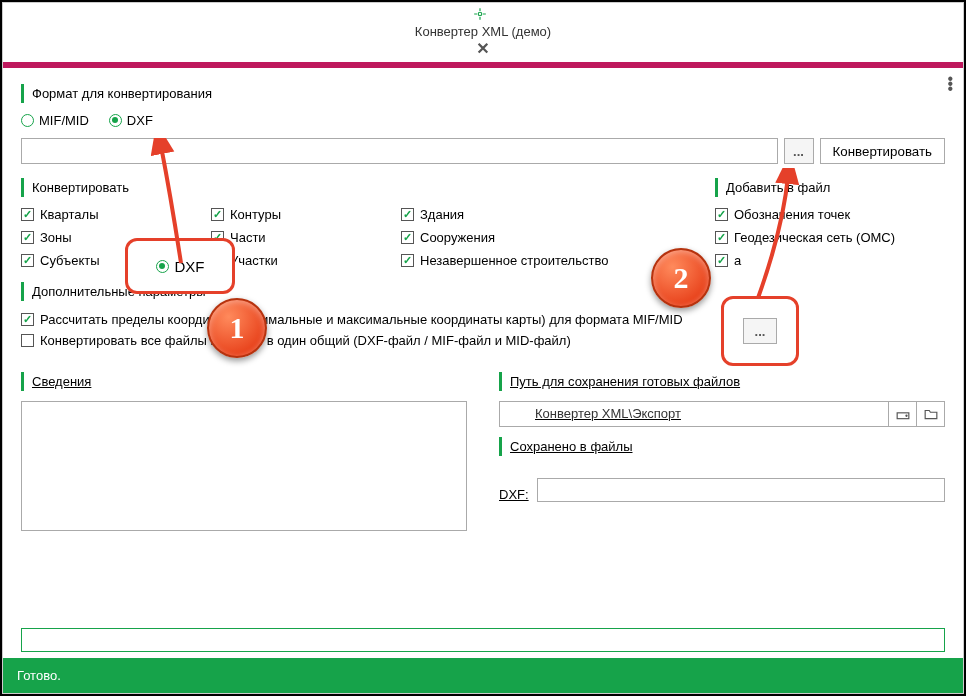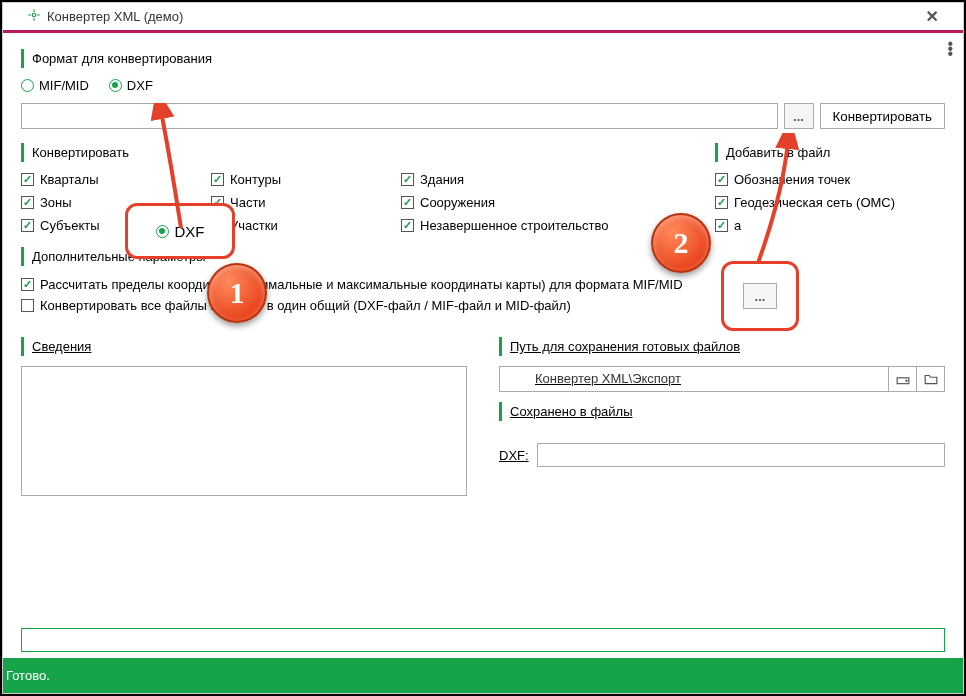--- a/index.html
+++ b/index.html
@@ -18,23 +18,24 @@
     width: 100%;
     height: 100%;
     display: flex;
     flex-direction: column;
     border: 1px solid #ccc;
   }
   .titlebar {
     display: flex;
     align-items: center;
     padding: 4px 24px;
-    border-bottom: 3px solid #be185d;
+    border-bottom: 6px solid #be185d;
     font-size: 13px;
     color: #333;
+    flex-direction: column;
   }
   .titlebar .app-icon {
     color: #16a34a;
     margin-right: 6px;
     font-size: 14px;
   }
   .titlebar .spacer { flex: 1; }
   .titlebar .close { font-size: 16px; color: #555; cursor: pointer; font-weight: bold;}
   .content {
     flex: 1;
@@ -178,41 +179,41 @@
     border-left: 1px solid #aaa;
     display: flex;
     align-items: center;
     justify-content: center;
     cursor: pointer;
     color: #555;
     font-size: 12px;
   }
   .dxf-row {
     display: flex;
-    align-items: center;
+    align-items: flex-end;
     gap: 8px;
     margin-top: 12px;
   }
   .dxf-row .dxf-input {
     flex: 1;
     border: 1px solid #aaa;
     height: 24px;
   }
   .progress-wrap {
     margin: 60px 18px 6px 18px;
   }
   .progress {
     height: 24px;
     border: 1px solid #16a34a;
     background: #fff;
   }
   .statusbar {
     background: #16a34a;
     color: #fff;
-    padding: 10px 3px;
+    padding: 10px 14px;
     font-size: 13px;
   }
   
   .anno-box {
     position: absolute;
     border: 3px solid #E5402A;
     border-radius: 12px;
     background: #fff;
     pointer-events: none;
   }

